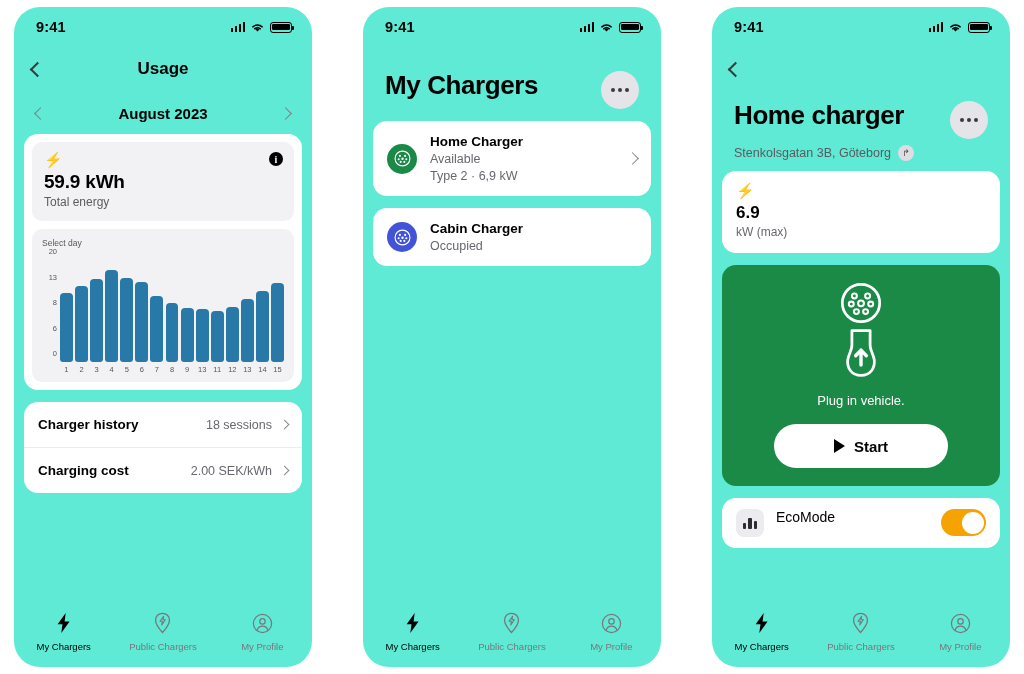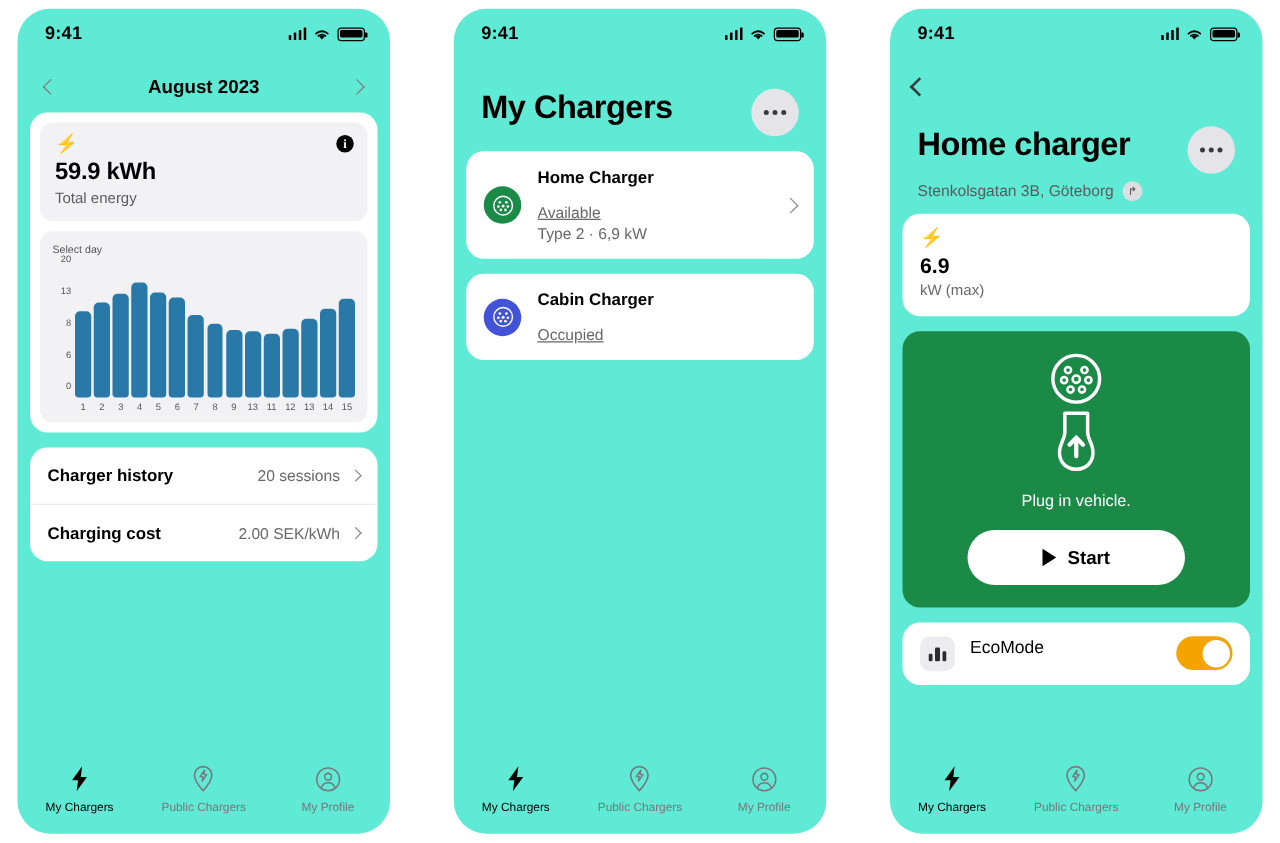--- a/index.html
+++ b/index.html
@@ -151,21 +151,21 @@
   .charger-card {
     background: #fff; border-radius: 14px; margin: 12px 10px 0;
     padding: 13px 14px; display: flex; align-items: center; gap: 13px; cursor: pointer;
   }
   .conn-icon {
     width: 30px; height: 30px; border-radius: 50%;
     display: flex; align-items: center; justify-content: center; flex: 0 0 auto;
   }
   .charger-texts { flex: 1 1 auto; }
   .charger-name { font-size: 13.5px; font-weight: bold; color: #000; }
-  .charger-status { font-size: 12.5px; color: #67676e; margin-top: 14px; text-decoration: underline; }
+  .charger-status { font-size: 12.5px; color: #67676e; margin-top: 3px; }
   .charger-meta { font-size: 12.5px; color: #67676e; margin-top: 3px; }
   .chev-lg {
     width: 9px; height: 9px; border-top: 1.8px solid #86868c; border-right: 1.8px solid #86868c;
     transform: rotate(45deg); flex: 0 0 auto;
   }
 
   
   .power-card { background:#fff; border-radius: 14px; margin: 10px 10px 0; padding: 12px 14px 14px; }
   .power-value { font-size: 17px; font-weight: bold; color: #000; margin-top: 5px; }
   .power-unit { font-size: 12px; color: #67676e; margin-top: 2px; }
@@ -241,20 +241,24 @@
           <path d="M8 10.4 L5.6 7.8 A3.6 3.6 0 0 1 10.4 7.8 Z" fill="#000"></path>
           <path d="M2.9 5.3 A7.4 7.4 0 0 1 13.1 5.3" stroke="#000" stroke-width="1.6" fill="none" stroke-linecap="round"></path>
           <path d="M4.9 7.4 A4.6 4.6 0 0 1 11.1 7.4" stroke="#000" stroke-width="1.5" fill="none" stroke-linecap="round"></path>
         </svg>
         <span class="batt">
             <span></span>
           </span>
       </div>
     </div>
 
+    <div class="navbar">
+      <div class="back-chevron"></div>
+      <div class="nav-title">Usage</div>
+    </div>
 
     <div class="month-row">
       <div class="arrow-l"></div>
       <div class="month-label">August 2023</div>
       <div class="arrow-r"></div>
     </div>
 
     <div class="content">
       <div class="card">
 
@@ -341,21 +345,21 @@
               <span>15</span>
             </div>
         </div>
 
       </div>
 
       <div class="list-card">
         <div class="list-row">
           <div class="list-label">Charger history</div>
           <div class="list-right">
-            <div class="list-value">20 sessions</div>
+            <div class="list-value">18 sessions</div>
             <div class="chev"></div>
           </div>
         </div>
         <div class="list-row">
           <div class="list-label">Charging cost</div>
           <div class="list-right">
             <div class="list-value">2.00 SEK/kWh</div>
             <div class="chev"></div>
           </div>
         </div>

